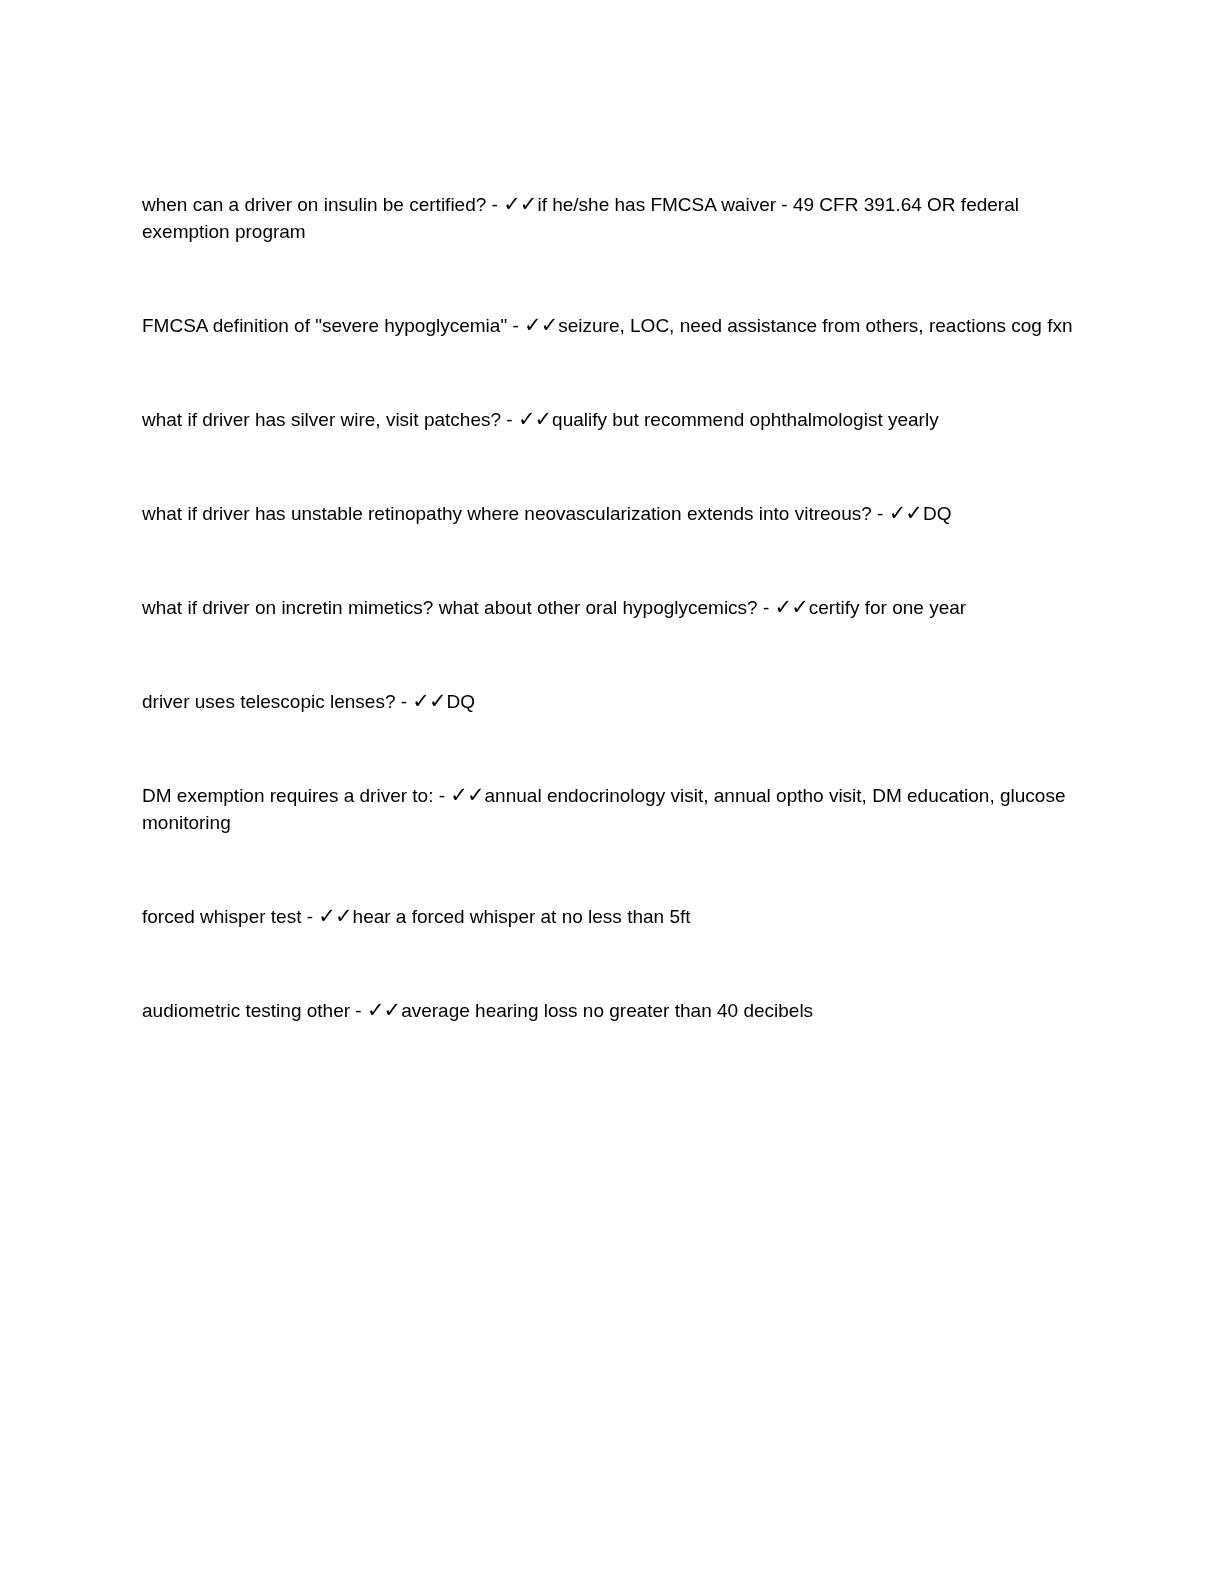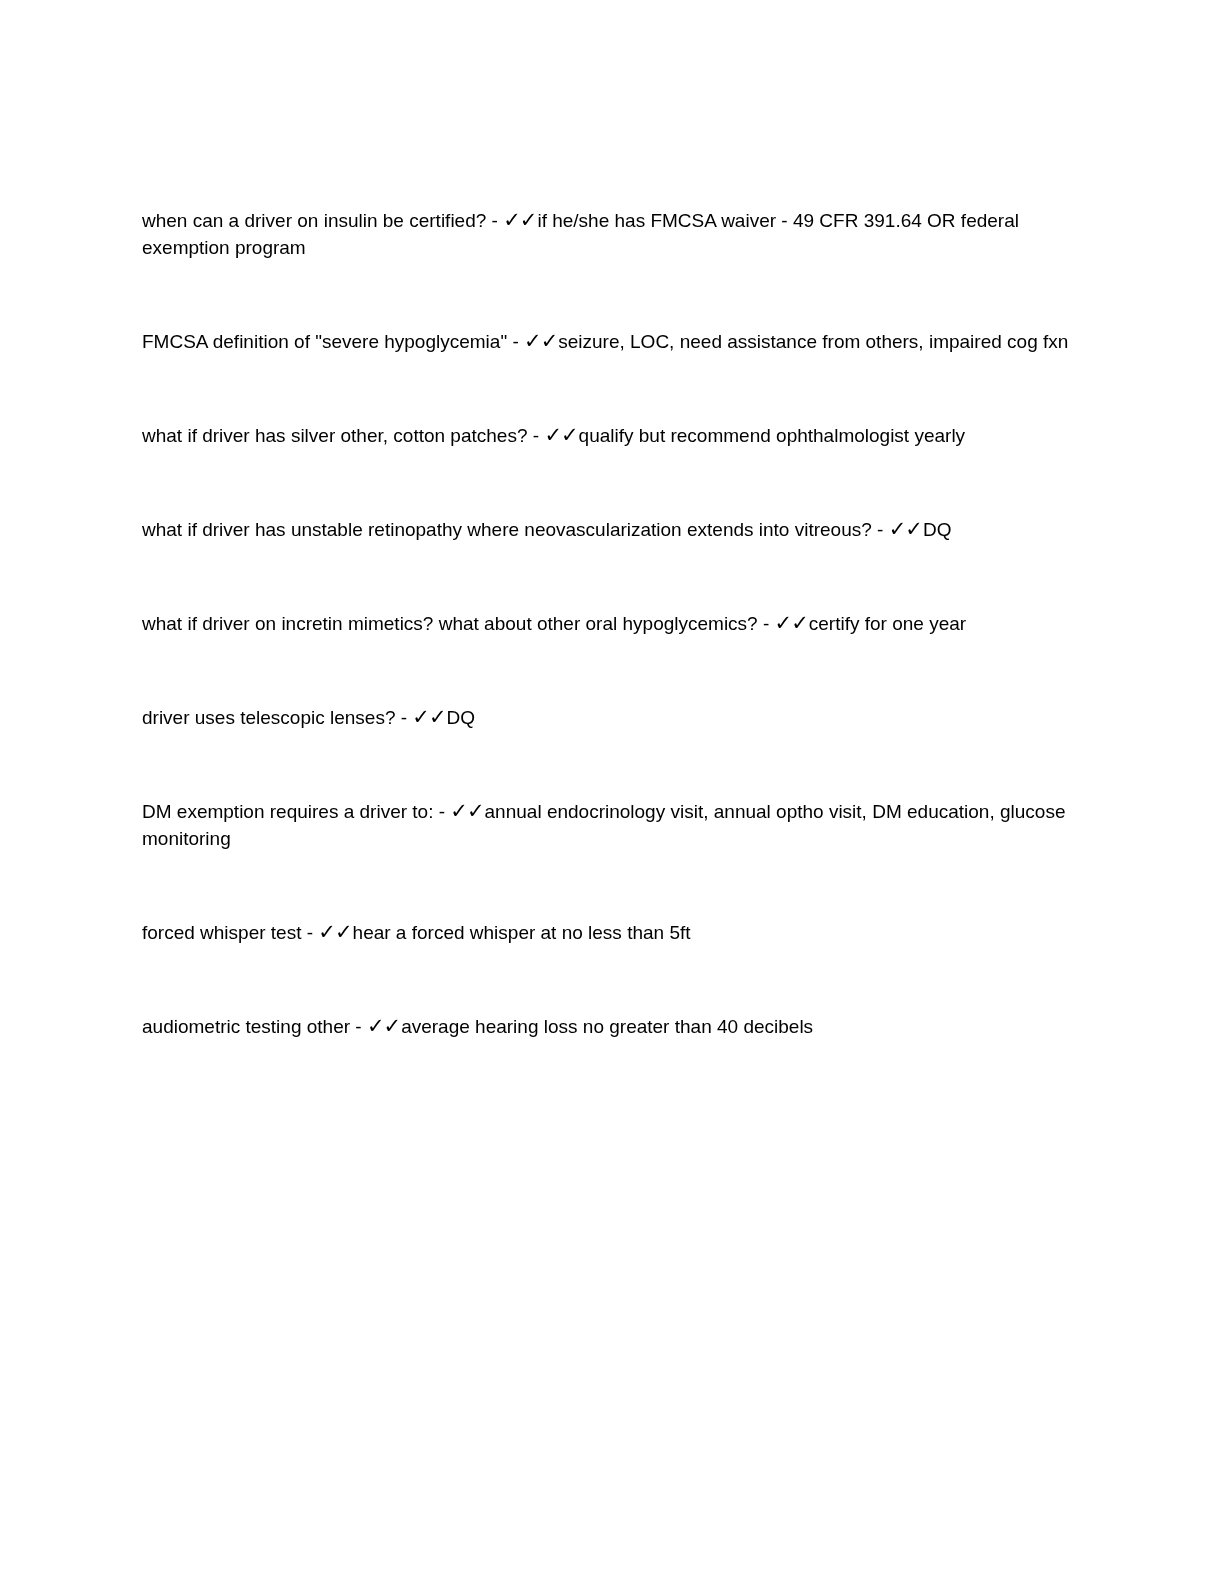--- a/index.html
+++ b/index.html
@@ -14,21 +14,21 @@
     background: #ffffff;
     box-sizing: border-box;
     padding: 190px 122px 0 142px;
     font-family: "Liberation Sans", "DejaVu Sans", sans-serif;
     font-size: 19px;
     line-height: 27px;
     color: #000000;
     overflow: hidden;
   }
   .card {
-    margin: 16px 0 66px 0;
+    margin: 0 0 66px 0;
   }
   .sep {
     white-space: pre;
   }
   .check {
     font-weight: 700;
     font-size: 21px;
     letter-spacing: -1px;
     padding-right: 1px;
   }
@@ -37,26 +37,26 @@
     margin-top: 22px;
   }
 </style>
 </head>
 <body>
 
 <div class="page">
 
   <p class="card"><span class="q">when can a driver on insulin be certified?</span><span class="sep"> - </span><span class="check">✓✓</span><span class="a">if he/she has FMCSA waiver - 49 CFR 391.64 OR federal exemption program</span></p>
 
-  <p class="card"><span class="q">FMCSA definition of "severe hypoglycemia"</span><span class="sep"> - </span><span class="check">✓✓</span><span class="a">seizure, LOC, need assistance from others, impaired cog fxn</span></p>
+  <p class="card"><span class="q">FMCSA definition of "severe hypoglycemia"</span><span class="sep"> - </span><span class="check">✓✓</span><span class="a">seizure, LOC, need assistance from others, reactions cog fxn</span></p>
 
 
 
 
-  <p class="card"><span class="q">what if driver has silver other, cotton patches?</span><span class="sep"> - </span><span class="check">✓✓</span><span class="a">qualify but recommend ophthalmologist yearly</span></p>
+  <p class="card"><span class="q">what if driver has silver wire, visit patches?</span><span class="sep"> - </span><span class="check">✓✓</span><span class="a">qualify but recommend ophthalmologist yearly</span></p>
 
   <p class="card"><span class="q">what if driver has unstable retinopathy where neovascularization extends into vitreous?</span><span class="sep"> - </span><span class="check">✓✓</span><span class="a">DQ</span></p>
 
   <p class="card"><span class="q">what if driver on incretin mimetics? what about other oral hypoglycemics?</span><span class="sep"> - </span><span class="check">✓✓</span><span class="a">certify for one year</span></p>
 
   <p class="card"><span class="q">driver uses telescopic lenses?</span><span class="sep"> - </span><span class="check">✓✓</span><span class="a">DQ</span></p>
 
   <p class="card"><span class="q">DM exemption requires a driver to:</span><span class="sep"> - </span><span class="check">✓✓</span><span class="a">annual endocrinology visit, annual optho visit, DM education, glucose monitoring</span></p>
 
   <p class="card"><span class="q">forced whisper test</span><span class="sep"> - </span><span class="check">✓✓</span><span class="a">hear a forced whisper at no less than 5ft</span></p>

